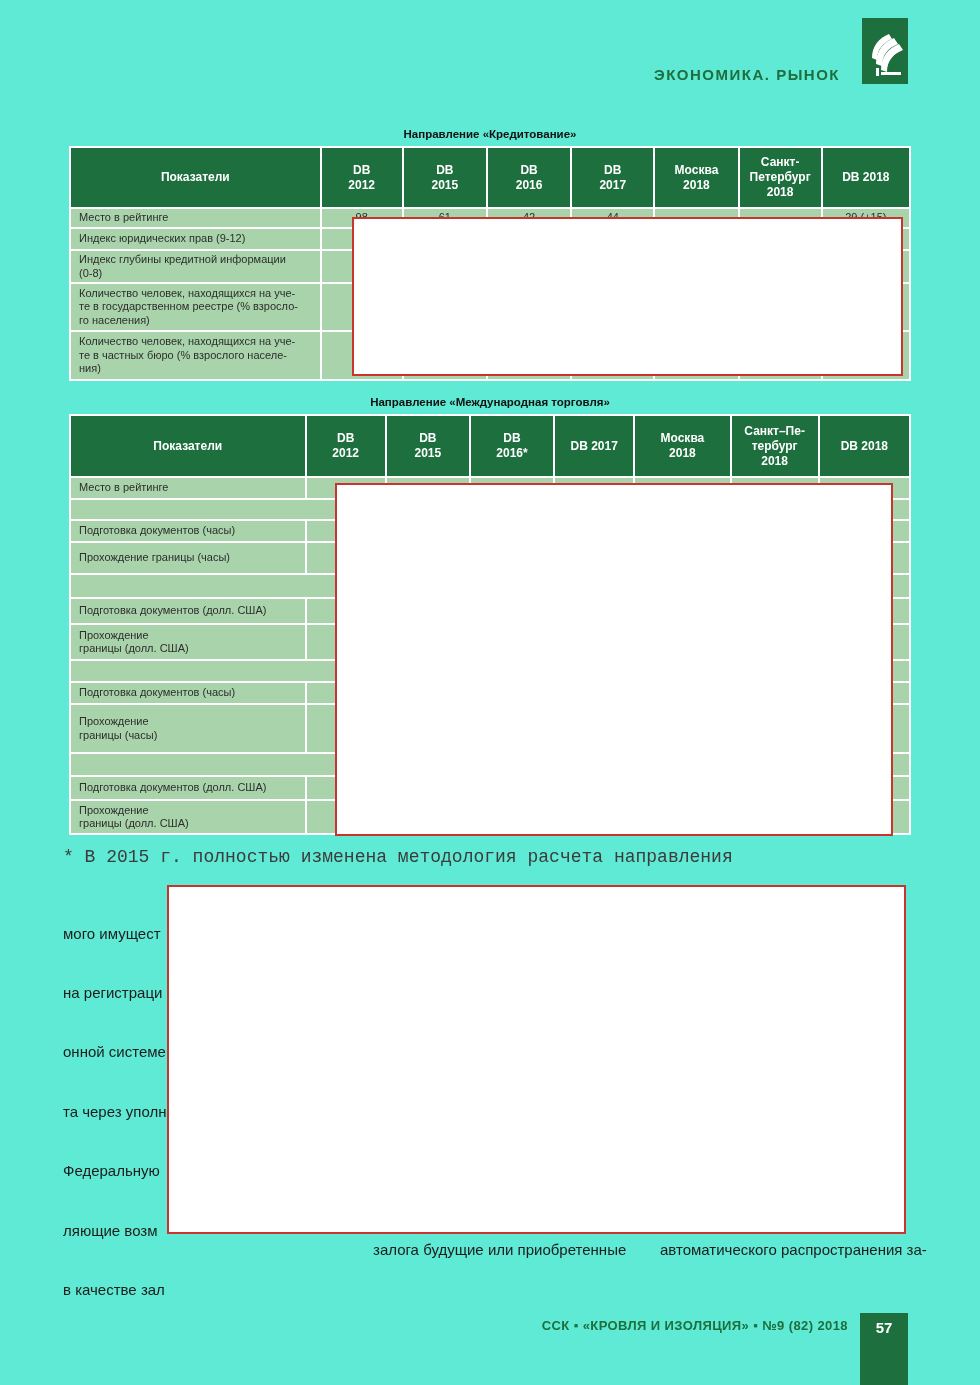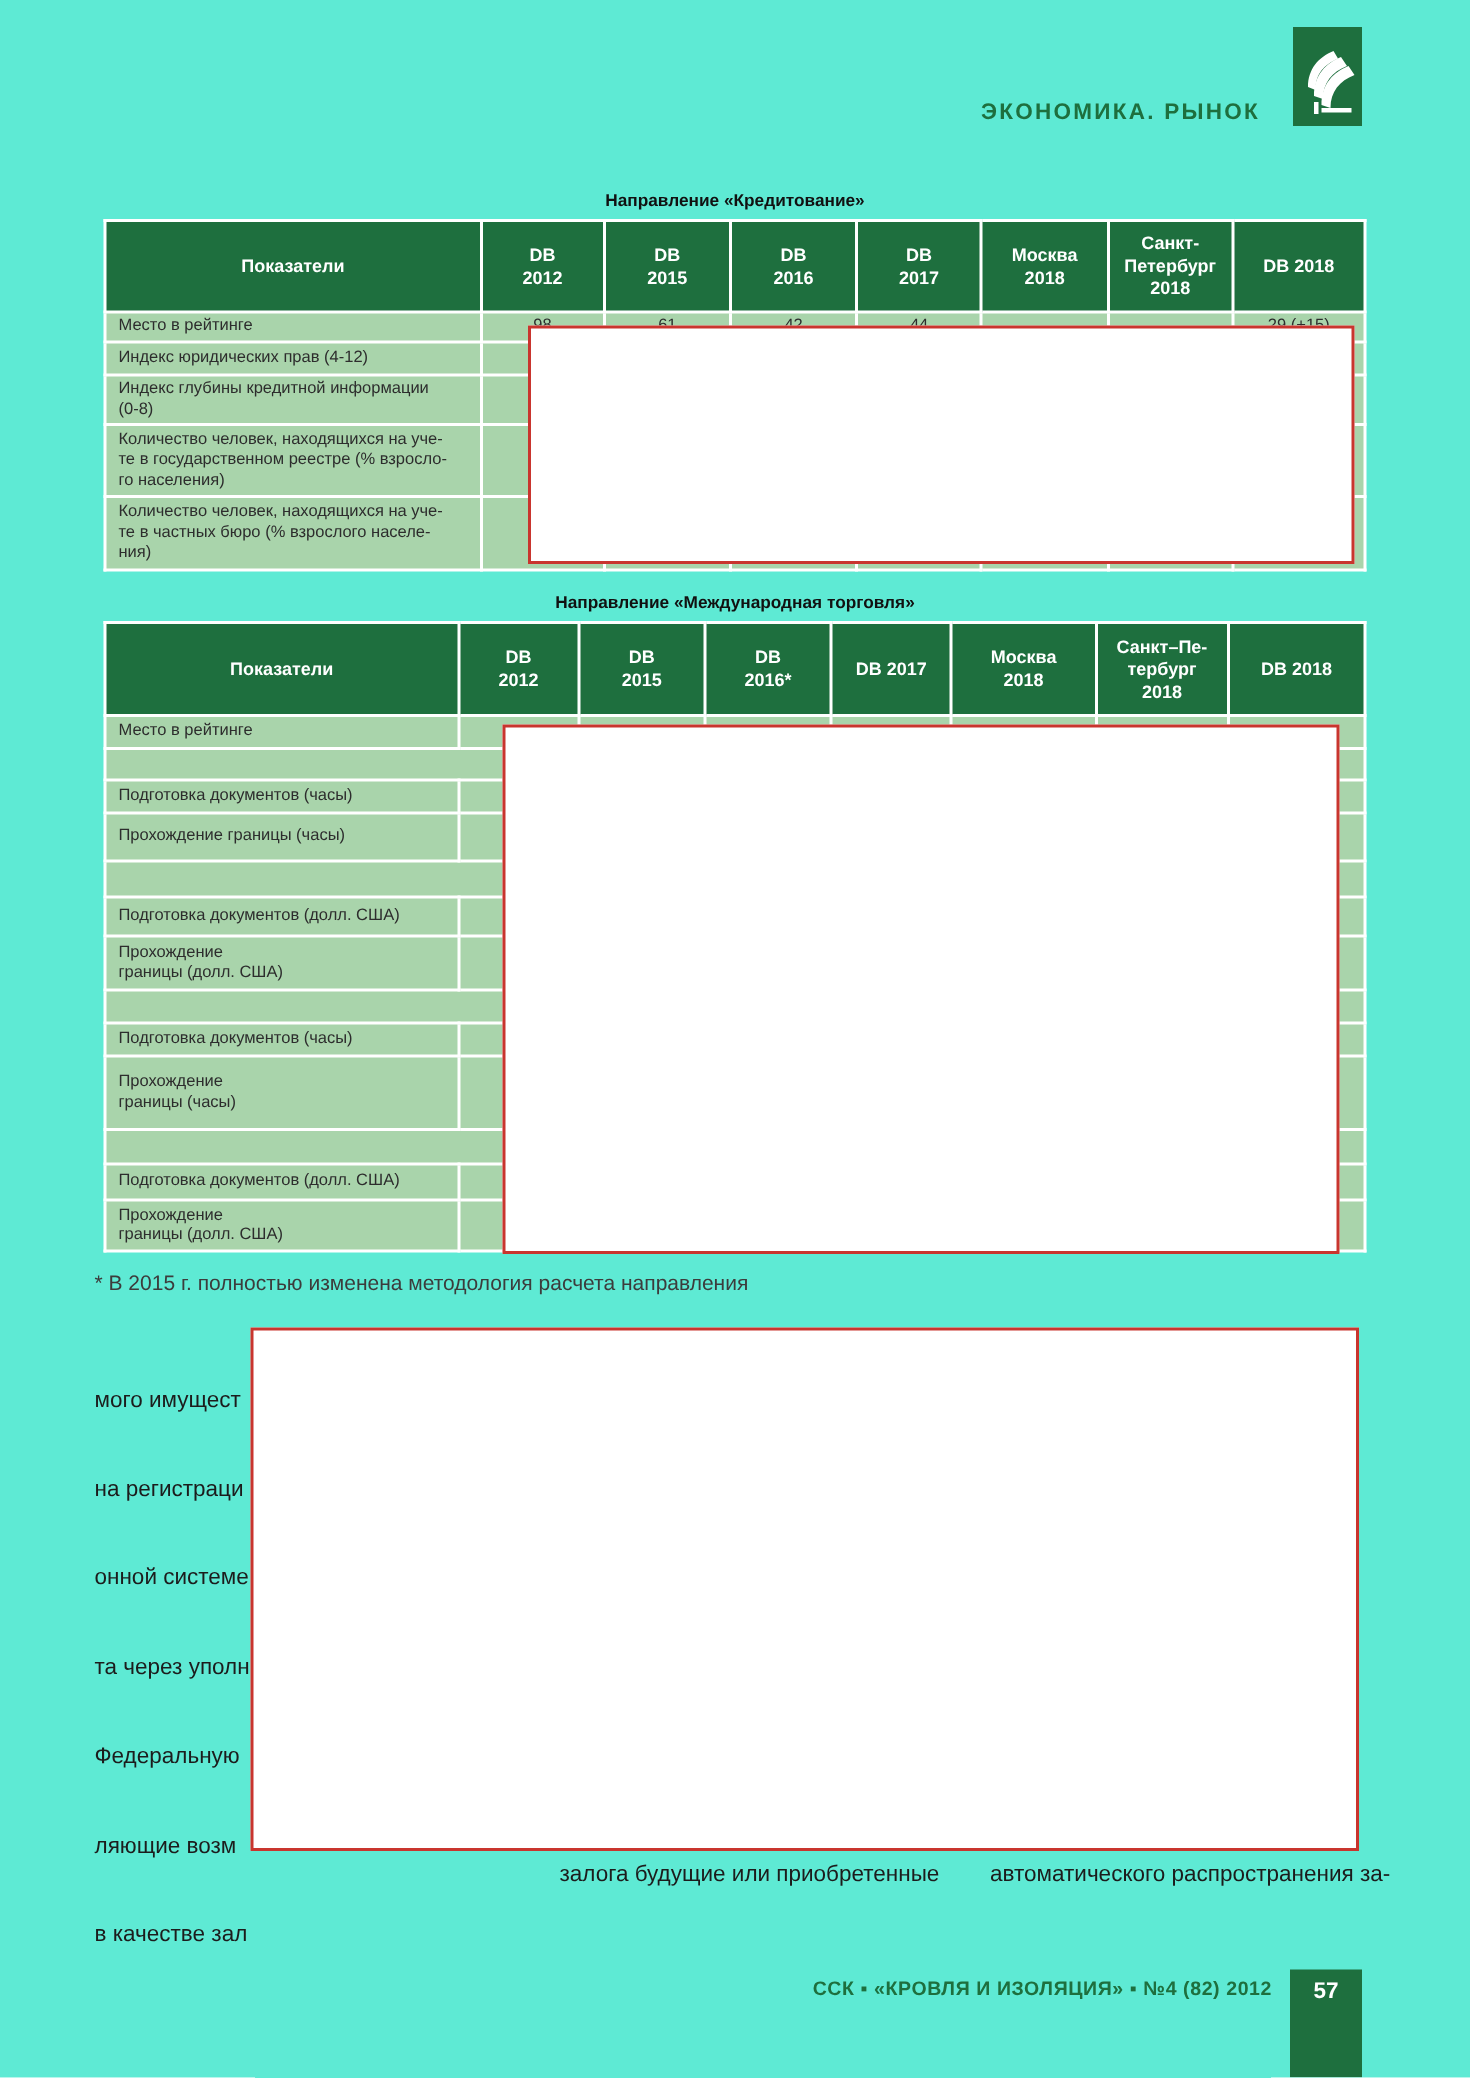--- a/index.html
+++ b/index.html
@@ -22,21 +22,21 @@
   table.green td{background:#a9d4ab;border:2px solid #fff;font-size:11px;color:#2d2d2d;
         vertical-align:middle;white-space:pre-line;line-height:13.5px;padding:2px 4px;}
   table.green td.lbl{text-align:left;padding-left:8px;}
   table.green td.val{text-align:center;}
   table.green td.sep{padding:0;}
 
   
   .redact{position:absolute;background:#ffffff;border:2px solid #c9352e;box-sizing:border-box;}
 
   
-  .footnote{position:absolute;left:63px;top:847px;font-size:14px;color:#3c3c3c;}
+  .footnote{position:absolute;left:63px;top:847px;font-size:18px;color:#3c3c3c;font-family:Liberation Mono, monospace;}
 
   
   .bodycol{position:absolute;font-size:15px;line-height:19.8px;color:#1c1c1c;
         white-space:pre;}
   .bodyline{height:19.8px;}
 
   
   .footer-line{position:absolute;top:1318px;right:132px;font-size:13px;font-weight:bold;
         color:#1e6f3e;letter-spacing:0.4px;}
   .page-num-box{position:absolute;left:860px;top:1313px;width:48px;height:72px;
@@ -94,21 +94,21 @@
         <td class="lbl">Место в рейтинге</td>
         <td class="val">98</td>
         <td class="val">61</td>
         <td class="val">42</td>
         <td class="val">44</td>
         <td class="val"></td>
         <td class="val"></td>
         <td class="val">29 (+15)</td>
       </tr>
       <tr style="height:22px">
-        <td class="lbl">Индекс юридических прав (4-12)</td>
+        <td class="lbl">Индекс юридических прав (9-12)</td>
         <td class="val"></td>
             <td class="val"></td>
             <td class="val"></td>
             <td class="val"></td>
         <td class="val"></td>
             <td class="val"></td>
             <td class="val"></td>
       </tr>
       <tr style="height:30px">
         <td class="lbl">Индекс глубины кредитной информации
@@ -311,18 +311,18 @@
     
   </div>
 
   <div class="bodycol" style="left:362px;top:1240px;width:280px;margin-left:11px;">залога будущие или приобретенные</div>
   <div class="bodycol" style="left:660px;top:1240px;width:260px;">автоматического распространения за-</div>
 
   <div class="redact" style="left:352px;top:217px;width:551px;height:159px;"></div>
   <div class="redact" style="left:335px;top:483px;width:558px;height:353px;"></div>
   <div class="redact" style="left:167px;top:885px;width:739px;height:349px;"></div>
 
-  <div class="footer-line">ССК ▪ «КРОВЛЯ И ИЗОЛЯЦИЯ» ▪ №4 (82) 2012</div>
+  <div class="footer-line">ССК ▪ «КРОВЛЯ И ИЗОЛЯЦИЯ» ▪ №9 (82) 2018</div>
   <div class="page-num-box">
     <div class="page-num">57</div>
   </div>
 
 </div>
 
 </body></html>

